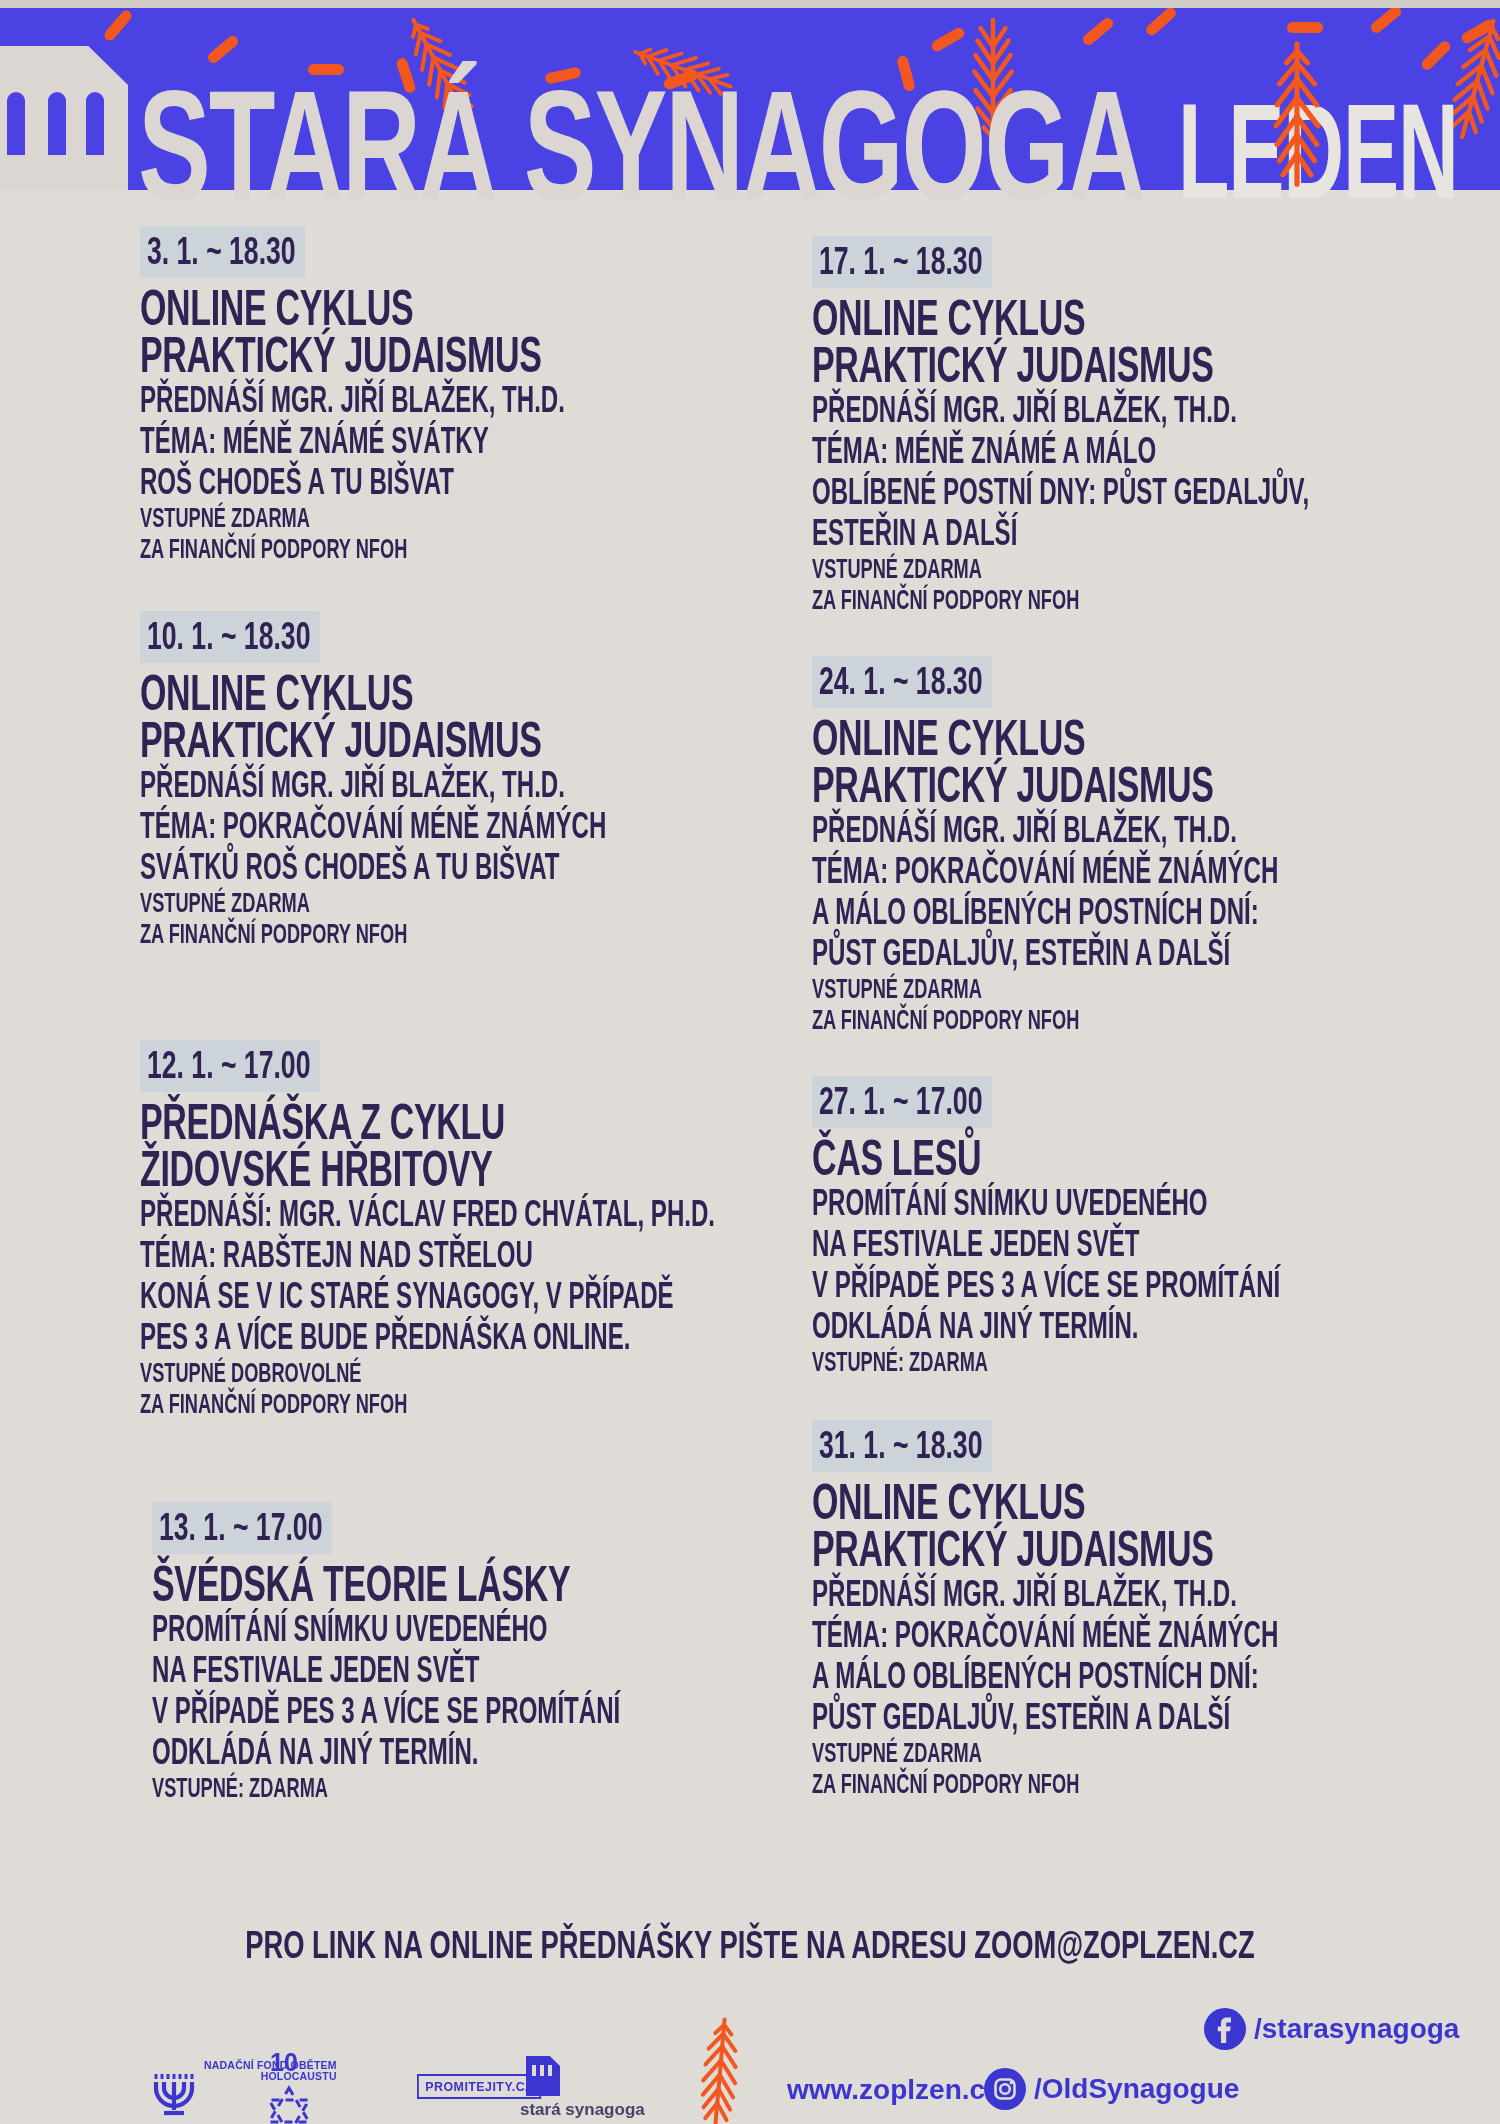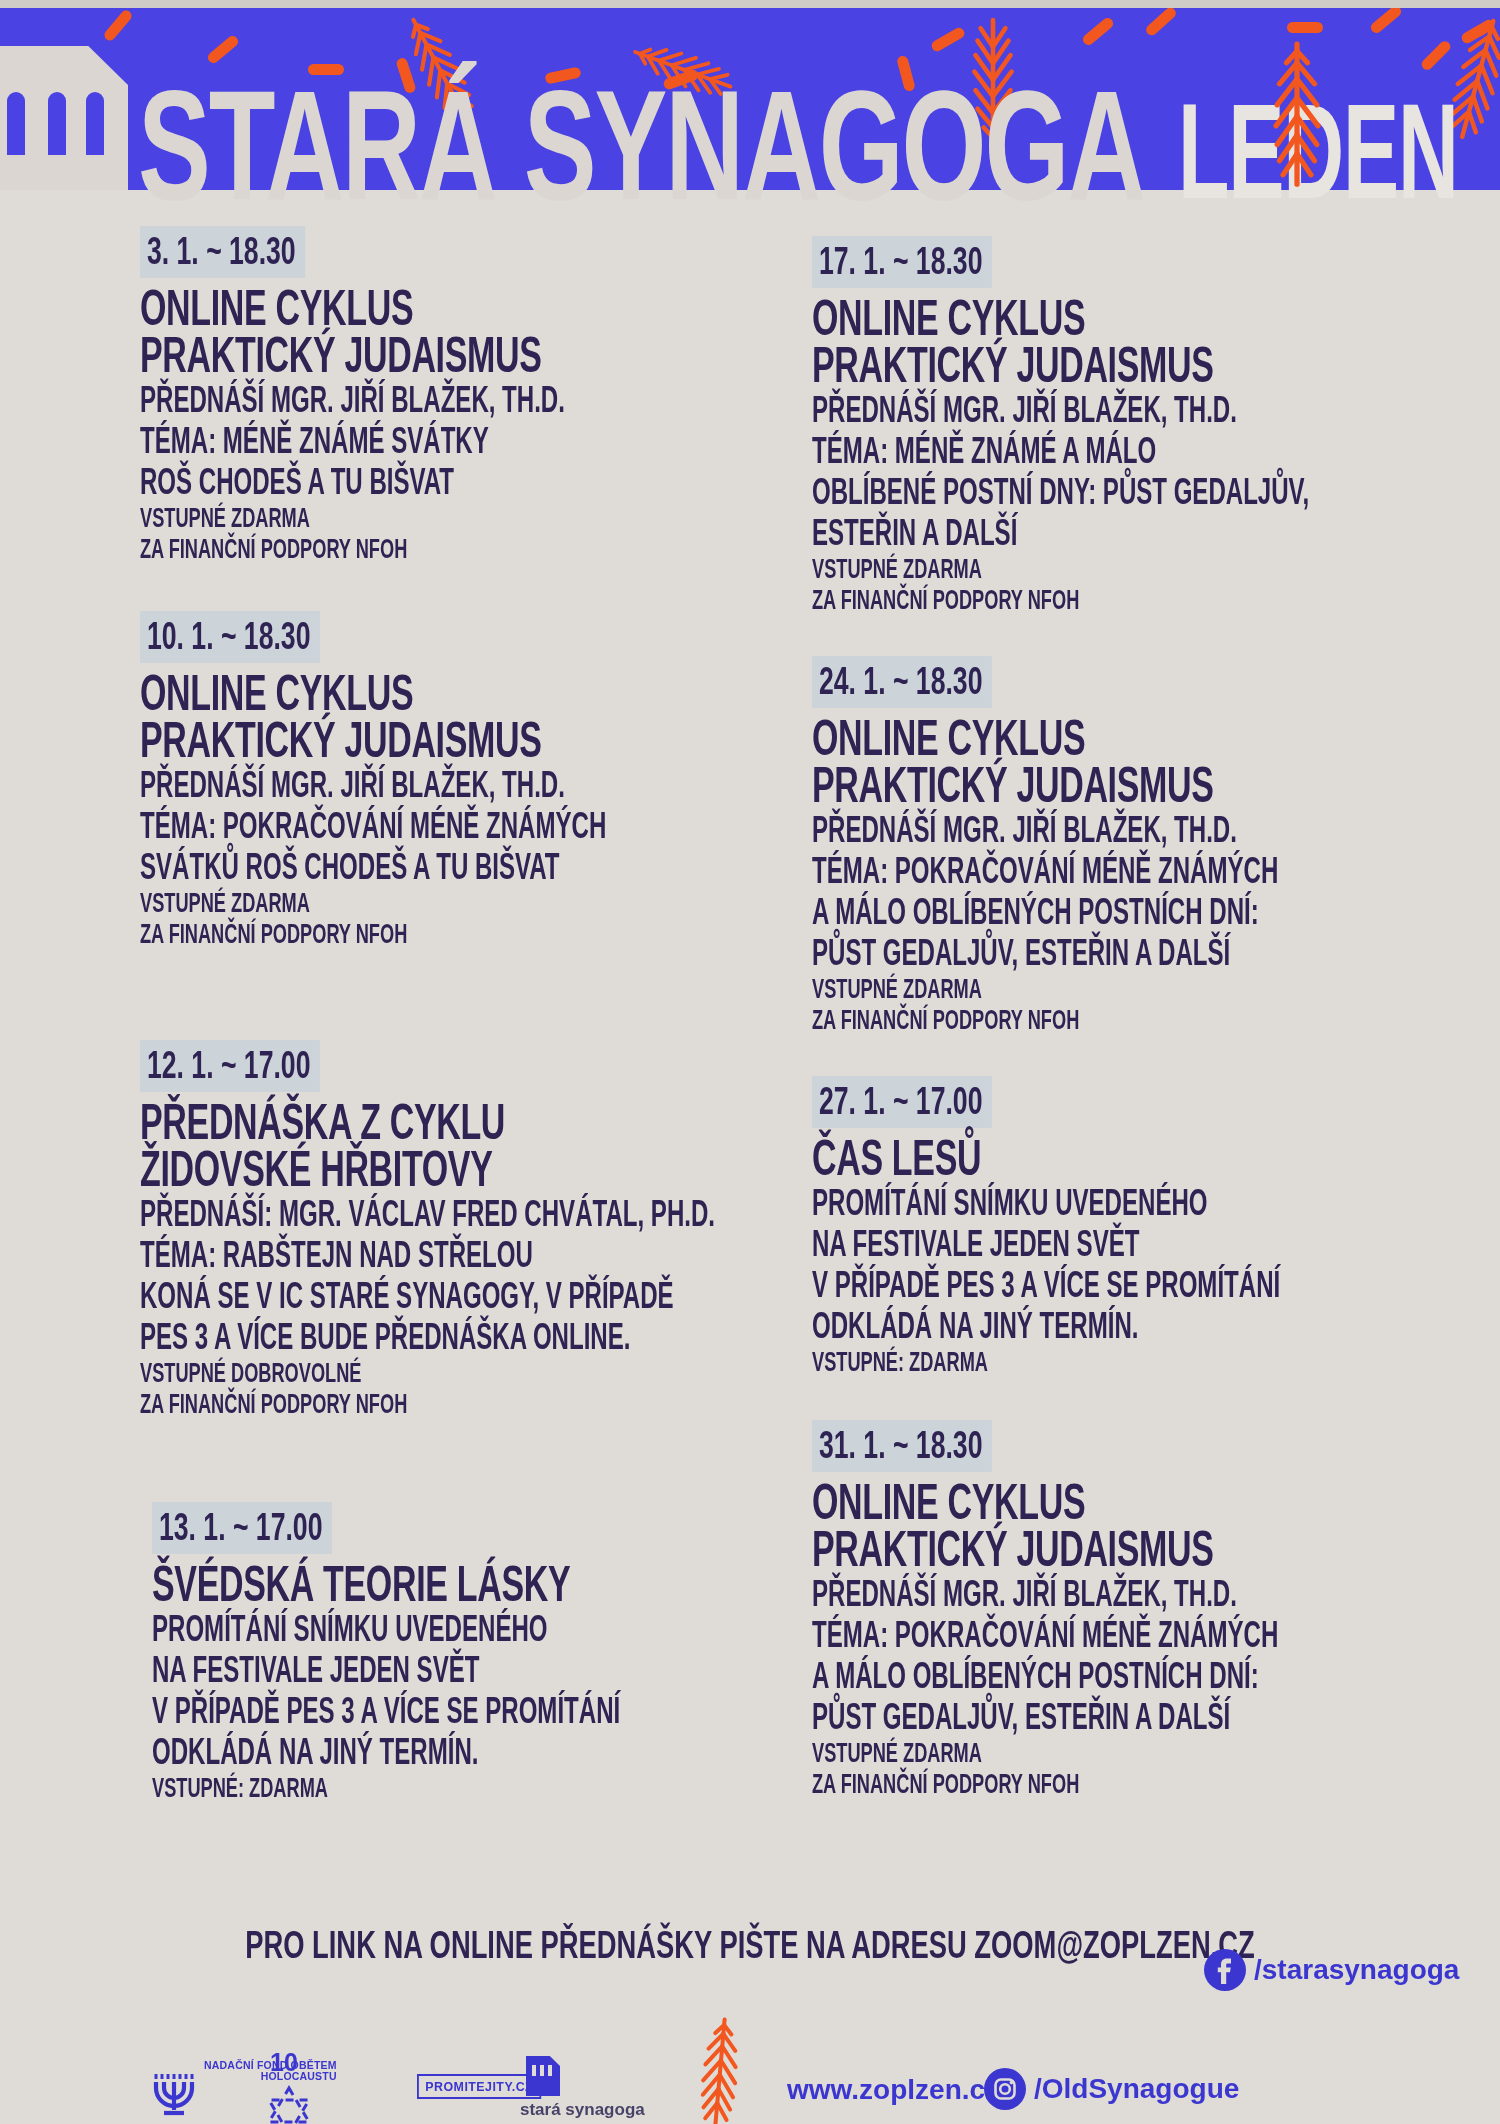--- a/index.html
+++ b/index.html
@@ -60,21 +60,21 @@
             font-weight:700;letter-spacing:0.5px;white-space:nowrap;transform:scaleX(0.92);transform-origin:0 50%;}
   .synagoga{left:520px;top:2048px;text-align:left;}
   .synagoga-icon{position:relative;width:34px;height:40px;background:var(--footer-blue);margin-left:6px;
                  clip-path:polygon(0 0,70% 0,100% 25%,100% 100%,0 100%);}
   .synagoga-icon span{position:absolute;top:9px;width:4px;height:11px;background:var(--bg);}
   .synagoga-caption{margin-top:4px;font-size:17px;font-weight:700;color:var(--caption);white-space:nowrap;}
   .info-text{left:787px;top:2024px;font-size:23px;font-weight:700;white-space:nowrap;}
   .website{left:787px;top:2066px;font-size:28px;font-weight:700;white-space:nowrap;}
   .social{display:flex;align-items:center;}
   .insta{left:984px;top:2060px;}
-  .fb{left:1204px;top:1941px;}
+  .fb{left:1204px;top:2000px;}
   .social svg{flex:0 0 auto;}
   .social .handle{margin-left:8px;font-size:28px;font-weight:700;white-space:nowrap;}
   .hidden-defs{position:absolute;width:0;height:0;overflow:hidden;}
 </style>
 </head>
 <body>
 
 <svg class="hidden-defs" aria-hidden="true">
   <defs>
     <g id="pine-branch" stroke="#f2571f" stroke-width="4.5" stroke-linecap="round" fill="none">

